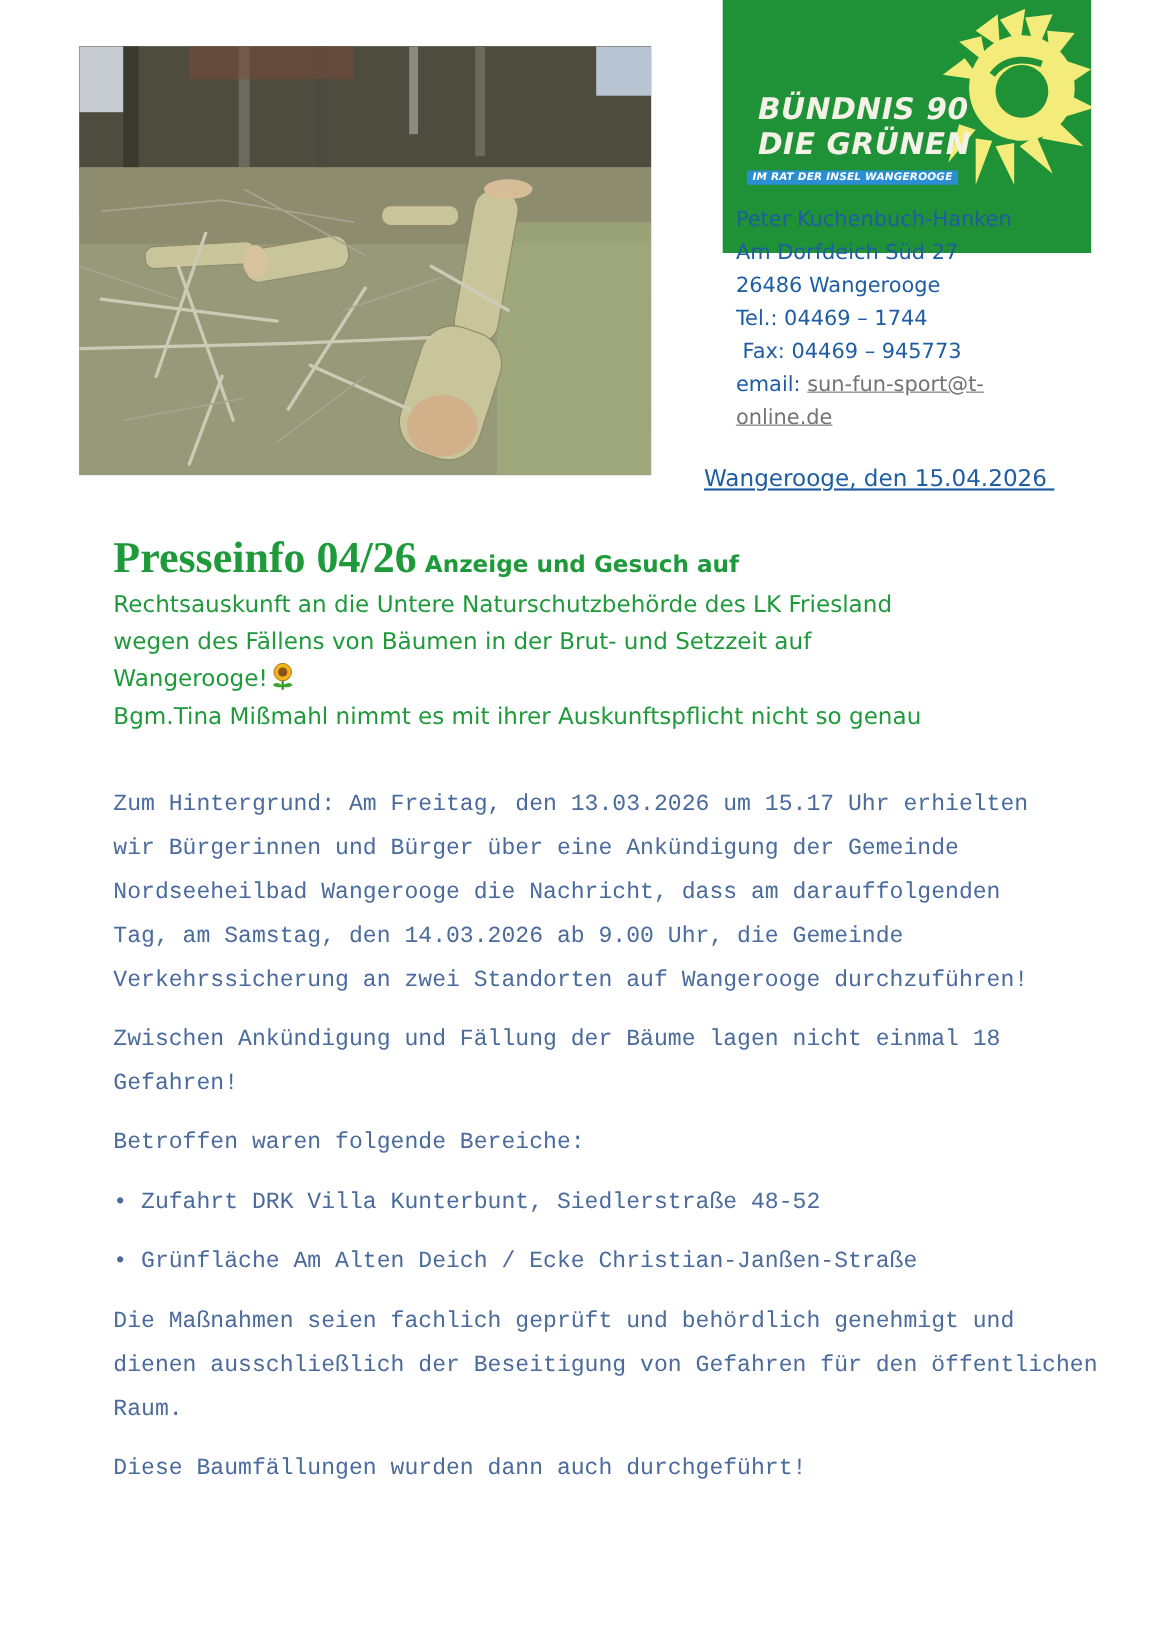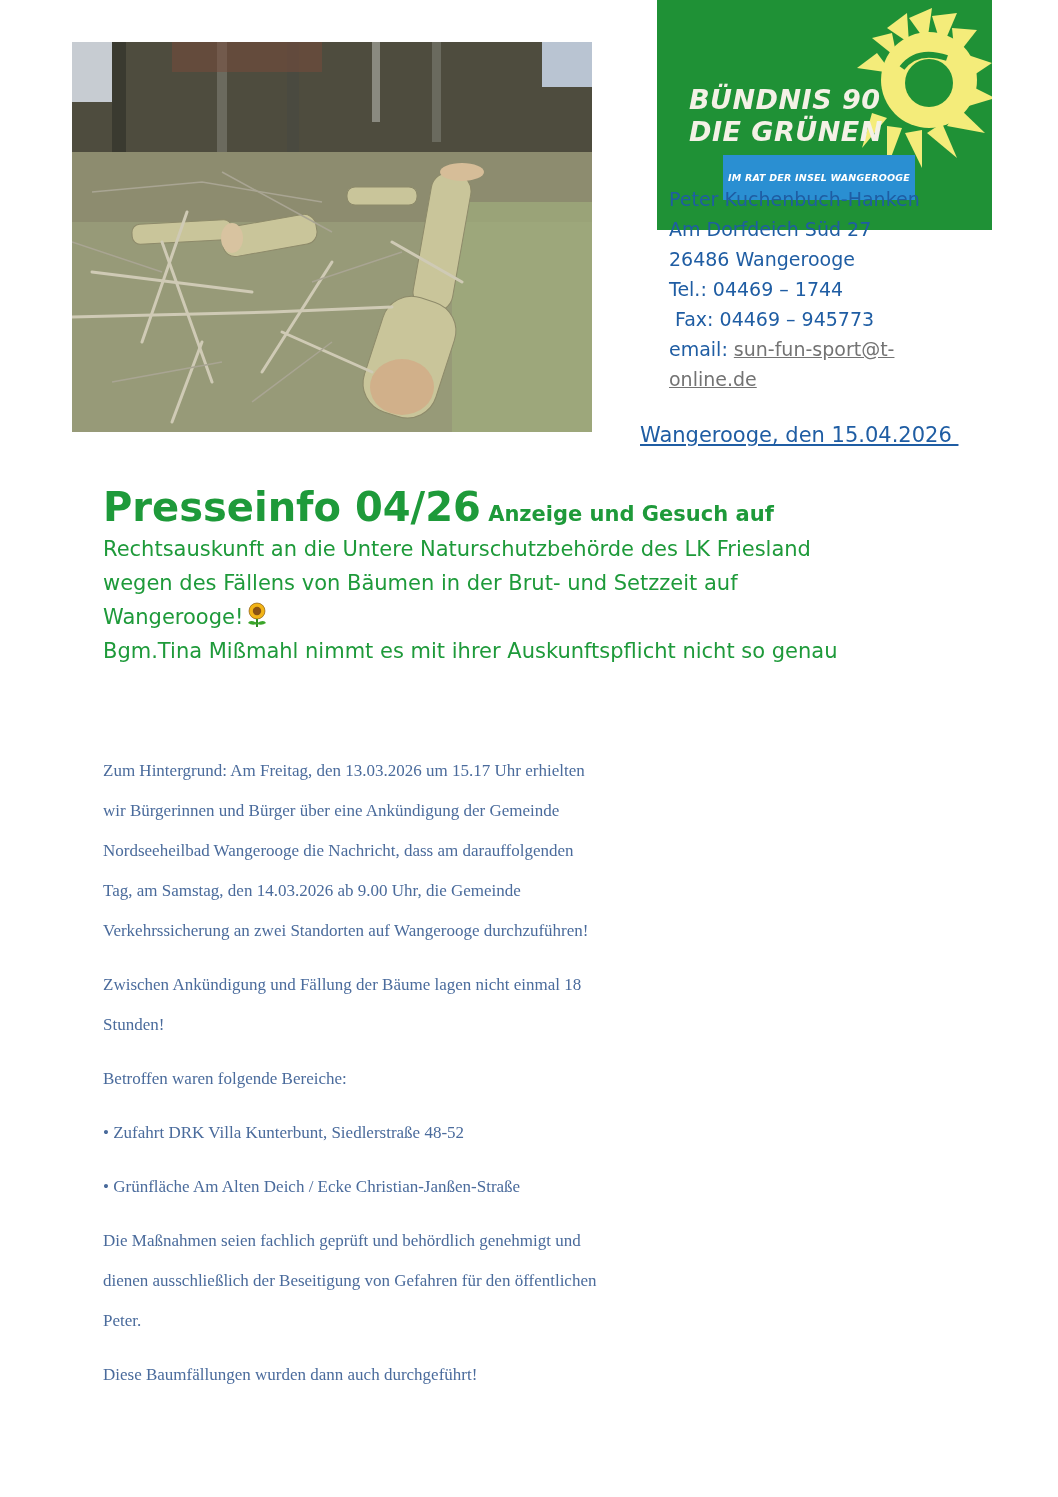--- a/index.html
+++ b/index.html
@@ -13,35 +13,35 @@
              linear-gradient(180deg, #5b5a4a 0%, #6f6c57 25%, #8c8a6e 40%, #9b9a7a 60%, #8f9472 80%, #a4a886 100%);
            overflow: hidden; }
   .photo svg { position: absolute; left: 0; top: 0; }
   .logo { position: absolute; left: 657px; top: 0; width: 335px; height: 230px; background: #1f9136; overflow: hidden; }
   .logo-line1, .logo-line2 { position: absolute; left: 32px; color: #f4f1e6; font-family: "DejaVu Sans", sans-serif;
            font-weight: bold; font-style: italic; font-size: 27px; letter-spacing: 0.5px; }
   .logo-line1 { top: 84px; }
   .logo-line2 { top: 116px; }
   .logo-tag { position: absolute; left: 22px; top: 155px; background: #2a8fd2; color: #ffffff;
               font-family: "DejaVu Sans", sans-serif; font-weight: bold; font-style: italic; font-size: 9.5px;
-              padding: 17px 5px; letter-spacing: 0.2px; margin-left: 44px; }
+              padding: 1px 5px; letter-spacing: 0.2px; }
   .sunflower { position: absolute; left: 190px; top: 8px; }
   .contact { position: absolute; left: 669px; top: 184px; color: #1f5da3;
              font-family: "DejaVu Sans", sans-serif; font-size: 19px; line-height: 30px; }
   .contact a { color: #737373; text-decoration: underline; }
   .dateline { position: absolute; left: 640px; top: 423px; color: #1f5da3; font-size: 21px;
               text-decoration: underline; white-space: pre; }
   .headline { position: absolute; left: 103px; top: 482px; width: 860px; color: #1e9a3a;
               font-family: "DejaVu Sans", sans-serif; }
-  .hl-big { font-size: 40px; font-weight: bold; line-height: 50px; }
+  .hl-big { font-size: 40px; font-weight: bold; line-height: 50px; font-family: Liberation Serif, serif; }
   .hl-small { font-size: 21px; font-weight: bold; line-height: 34px; }
   .hl-line { font-size: 21px; font-weight: normal; line-height: 34px; white-space: nowrap; }
   .flower-emoji { display: inline-block; width: 24px; height: 26px; vertical-align: -4px; margin-left: 2px; }
   .body { position: absolute; left: 103px; top: 712px; width: 860px; color: #4a6b9c;
-          font-family: Liberation Serif, serif; font-size: 17px; margin-top: 39px; }
+          font-family: Liberation Mono, monospace; font-size: 21px; }
   .para { margin: 0 0 14px 0; line-height: 40px; }
   .line { white-space: nowrap; display: block; }
   .bullet { margin: 0 0 14px 0; line-height: 40px; white-space: nowrap; }
 </style>
 </head>
 <body>
 
 <div class="photo">
   <svg width="520" height="390" viewBox="0 0 520 390">
 
@@ -156,24 +156,24 @@
 <div class="body">
   <div class="para">
     <span class="line">Zum Hintergrund: Am Freitag, den 13.03.2026 um 15.17 Uhr erhielten</span>
     <span class="line">wir Bürgerinnen und Bürger über eine Ankündigung der Gemeinde</span>
     <span class="line">Nordseeheilbad Wangerooge die Nachricht, dass am darauffolgenden</span>
     <span class="line">Tag, am Samstag, den 14.03.2026 ab 9.00 Uhr, die Gemeinde</span>
     <span class="line">Verkehrssicherung an zwei Standorten auf Wangerooge durchzuführen!</span>
   </div>
   <div class="para">
     <span class="line">Zwischen Ankündigung und Fällung der Bäume lagen nicht einmal 18</span>
-    <span class="line">Stunden!</span>
+    <span class="line">Gefahren!</span>
   </div>
   <div class="para">Betroffen waren folgende Bereiche:</div>
   <div class="bullet">• Zufahrt DRK Villa Kunterbunt, Siedlerstraße 48-52</div>
   <div class="bullet">• Grünfläche Am Alten Deich / Ecke Christian-Janßen-Straße</div>
   <div class="para">
     <span class="line">Die Maßnahmen seien fachlich geprüft und behördlich genehmigt und</span>
     <span class="line">dienen ausschließlich der Beseitigung von Gefahren für den öffentlichen</span>
-    <span class="line">Peter.</span>
+    <span class="line">Raum.</span>
   </div>
   <div class="para">Diese Baumfällungen wurden dann auch durchgeführt!</div>
 </div>
 
 </body></html>

